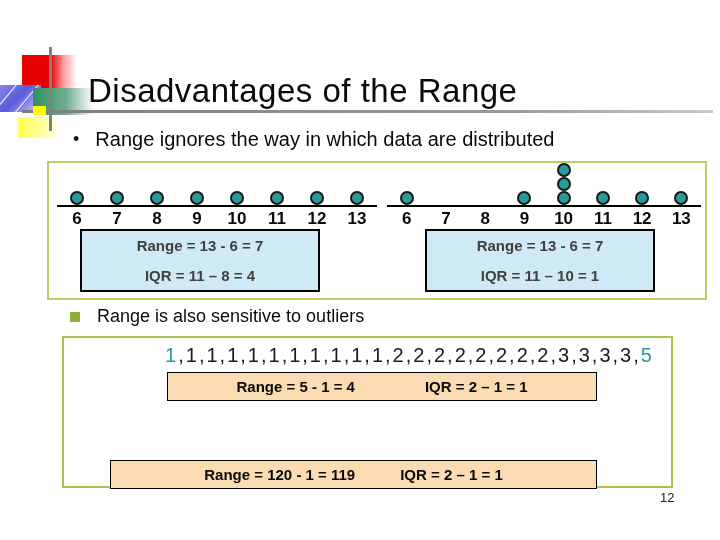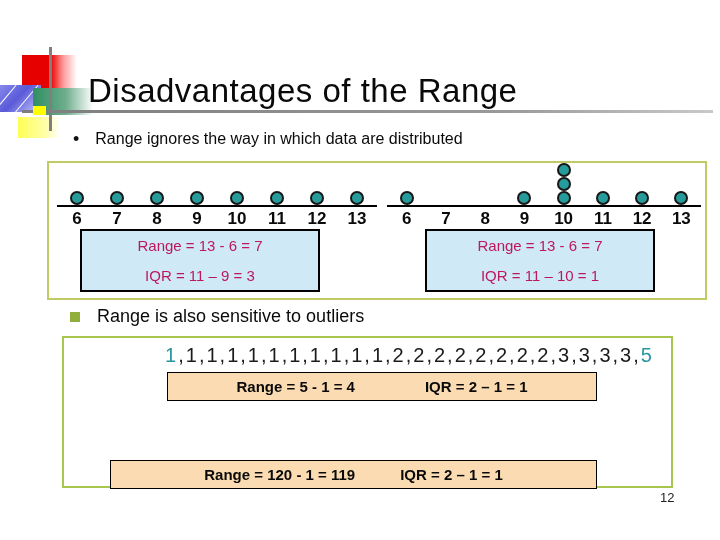--- a/index.html
+++ b/index.html
@@ -23,41 +23,41 @@
     background:#ffff00;z-index:4;}
   .vline-gray{position:absolute;left:49px;top:47px;width:3px;height:84px;background:#7f7f7f;z-index:3;}
   .hline-gray{position:absolute;left:22px;top:110px;width:691px;height:3px;
     background:linear-gradient(to right,#7d7d7d 0%,#9a9a9a 70%,#c9c9c9 100%);z-index:2;}
 
   .title{position:absolute;left:88px;top:72px;font-size:33px;font-weight:400;
     letter-spacing:0.5px;color:#0a0a0a;white-space:nowrap;}
 
   .bullet-row1{position:absolute;left:73px;top:128px;display:flex;align-items:flex-start;}
   .bullet-dot{font-size:18px;line-height:22px;margin-right:16px;}
-  .bullet-text{font-size:16px;line-height:22px;color:#0a0a0a;white-space:nowrap;}
+  .bullet-text{font-size:20px;line-height:22px;color:#0a0a0a;white-space:nowrap;}
 
   
   .plots-box{position:absolute;left:47px;top:161px;width:660px;height:139px;
     border:2px solid var(--plots-box-border,#c0cb66);background:#ffffff;box-sizing:border-box;}
   .plot{position:absolute;display:flex;}
   .plot-left{left:8px;top:2px;width:320px;}
   .plot-right{left:338px;top:2px;width:314px;}
   .plot-cell{flex:1;display:flex;flex-direction:column;}
   .dot-stack{height:40px;display:flex;flex-direction:column;justify-content:flex-end;
     align-items:center;border-bottom:2px solid #000;overflow:visible;}
   .dot{width:10px;height:10px;border-radius:50%;background:var(--accent-teal-dot,#279b9b);
     border:2px solid #161616;flex:0 0 auto;}
   .plot-label{text-align:center;font-size:17px;font-weight:bold;color:#0a0a0a;padding-top:2px;}
 
   .info-box{position:absolute;width:240px;height:63px;box-sizing:border-box;
     background:var(--info-box-blue,#cfe9f6);border:2px solid #000;
     display:flex;flex-direction:column;justify-content:space-around;align-items:center;}
   .info-box-left{left:31px;top:66px;}
   .info-box-right{left:376px;top:66px;width:230px;}
-  .info-line{font-size:15px;font-weight:normal;color:#be185d;white-space:nowrap;}
+  .info-line{font-size:15px;font-weight:bold;color:#404040;white-space:nowrap;}
 
   .bullet-row2{position:absolute;left:70px;top:306px;display:flex;align-items:center;text-align:center;}
   .bullet-square{width:10px;height:10px;background:var(--bullet-square-green,#8fae3a);
     margin-right:17px;flex:0 0 auto;}
   .bullet-text2{font-size:18px;color:#0a0a0a;white-space:nowrap;}
 
   
   .outliers-box{position:absolute;left:62px;top:336px;width:611px;height:152px;
     border:2px solid var(--outliers-box-border,#a8c64e);background:#ffffff;box-sizing:border-box;}
   .num-row{position:absolute;left:0;width:100%;text-align:center;font-size:20px;
@@ -189,21 +189,21 @@
         <div class="plot-cell">
           <div class="dot-stack">
             <div class="dot"></div>
           </div>
           <div class="plot-label">13</div>
         </div>
       </div>
 
     <div class="info-box info-box-left">
       <div class="info-line">Range = 13 - 6 = 7</div>
-      <div class="info-line">IQR = 11 – 9 = 3</div>
+      <div class="info-line">IQR = 11 – 8 = 4</div>
     </div>
     <div class="info-box info-box-right">
       <div class="info-line">Range = 13 - 6 = 7</div>
       <div class="info-line">IQR = 11 – 10 = 1</div>
     </div>
   </div>
 
   <div class="bullet-row2">
     <span class="bullet-square"></span>
     <span class="bullet-text2">Range is also sensitive to outliers</span>

